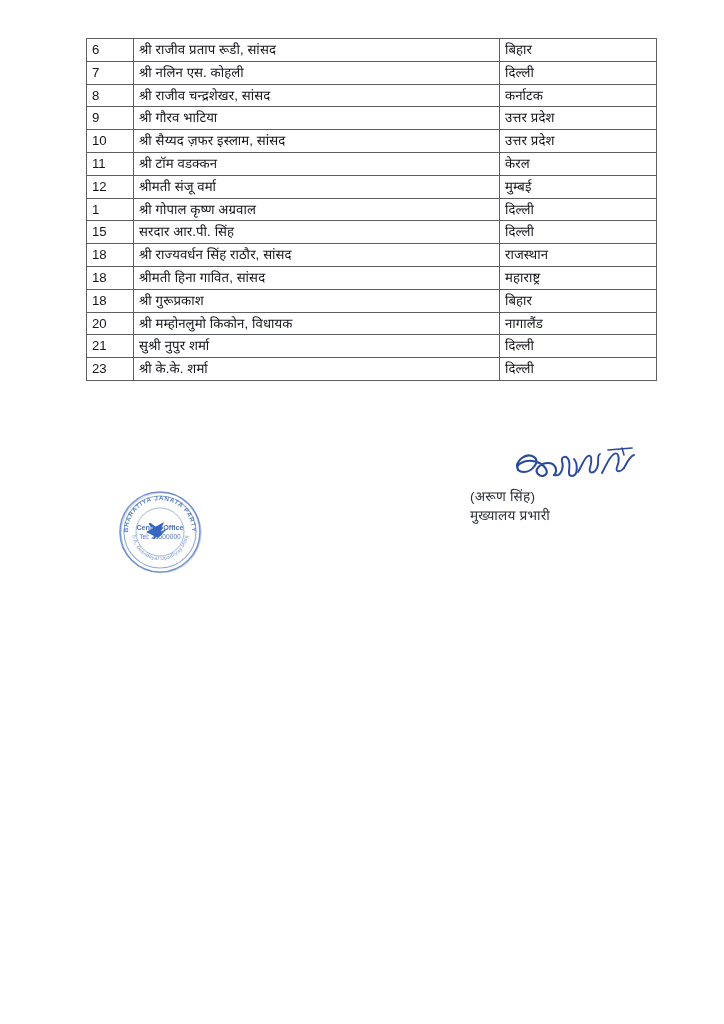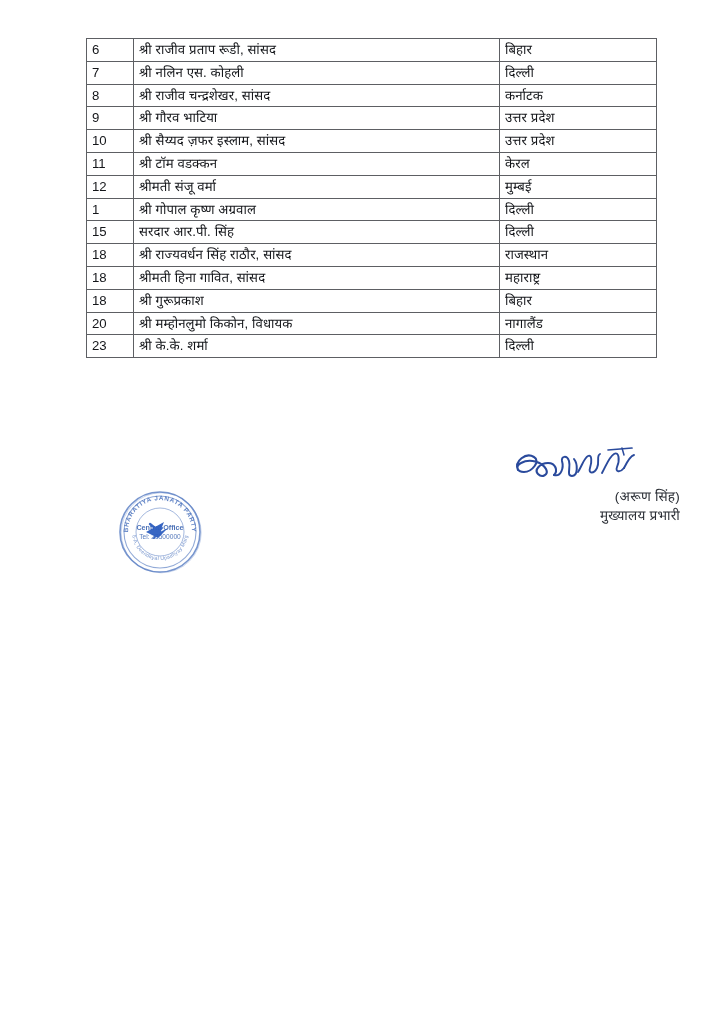--- a/index.html
+++ b/index.html
@@ -59,21 +59,21 @@
   }
   .col-name { padding-left: 8px; }
   .col-state { padding-left: 7px; }
 
   
   .signature-block {
     position: absolute;
     left: 470px;
     top: 446px;
     width: 210px;
-    text-align: right;
+    text-align: left;
   }
   .signature-mark {
     height: 40px;
     position: relative;
     margin-bottom: 1px;
   }
   .signature-mark svg {
     position: absolute;
     left: 42px;
     top: 0;
@@ -169,20 +169,25 @@
         </tr>
         <tr>
           <td class="col-sno">18</td>
           <td class="col-name">श्री गुरूप्रकाश</td>
           <td class="col-state">बिहार</td>
         </tr>
         <tr>
           <td class="col-sno">20</td>
           <td class="col-name">श्री मम्होनलुमो किकोन, विधायक</td>
           <td class="col-state">नागालैंड</td>
+        </tr>
+        <tr>
+          <td class="col-sno">21</td>
+          <td class="col-name">सुश्री नुपुर शर्मा</td>
+          <td class="col-state">दिल्ली</td>
         </tr>
         <tr>
           <td class="col-sno">23</td>
           <td class="col-name">श्री के.के. शर्मा</td>
           <td class="col-state">दिल्ली</td>
         </tr>
       </tbody>
   </table>
 
   <div class="signature-block">

